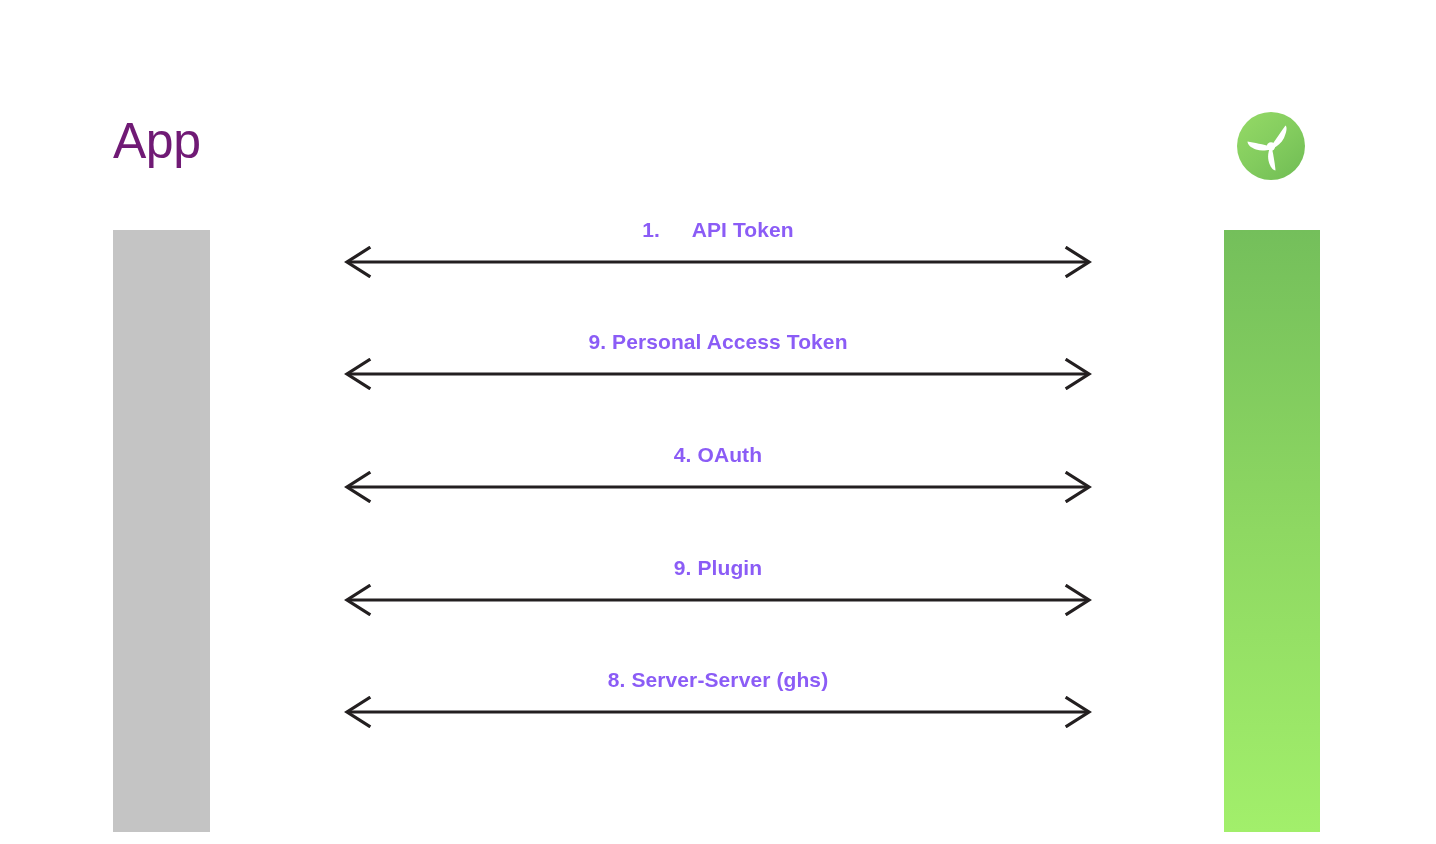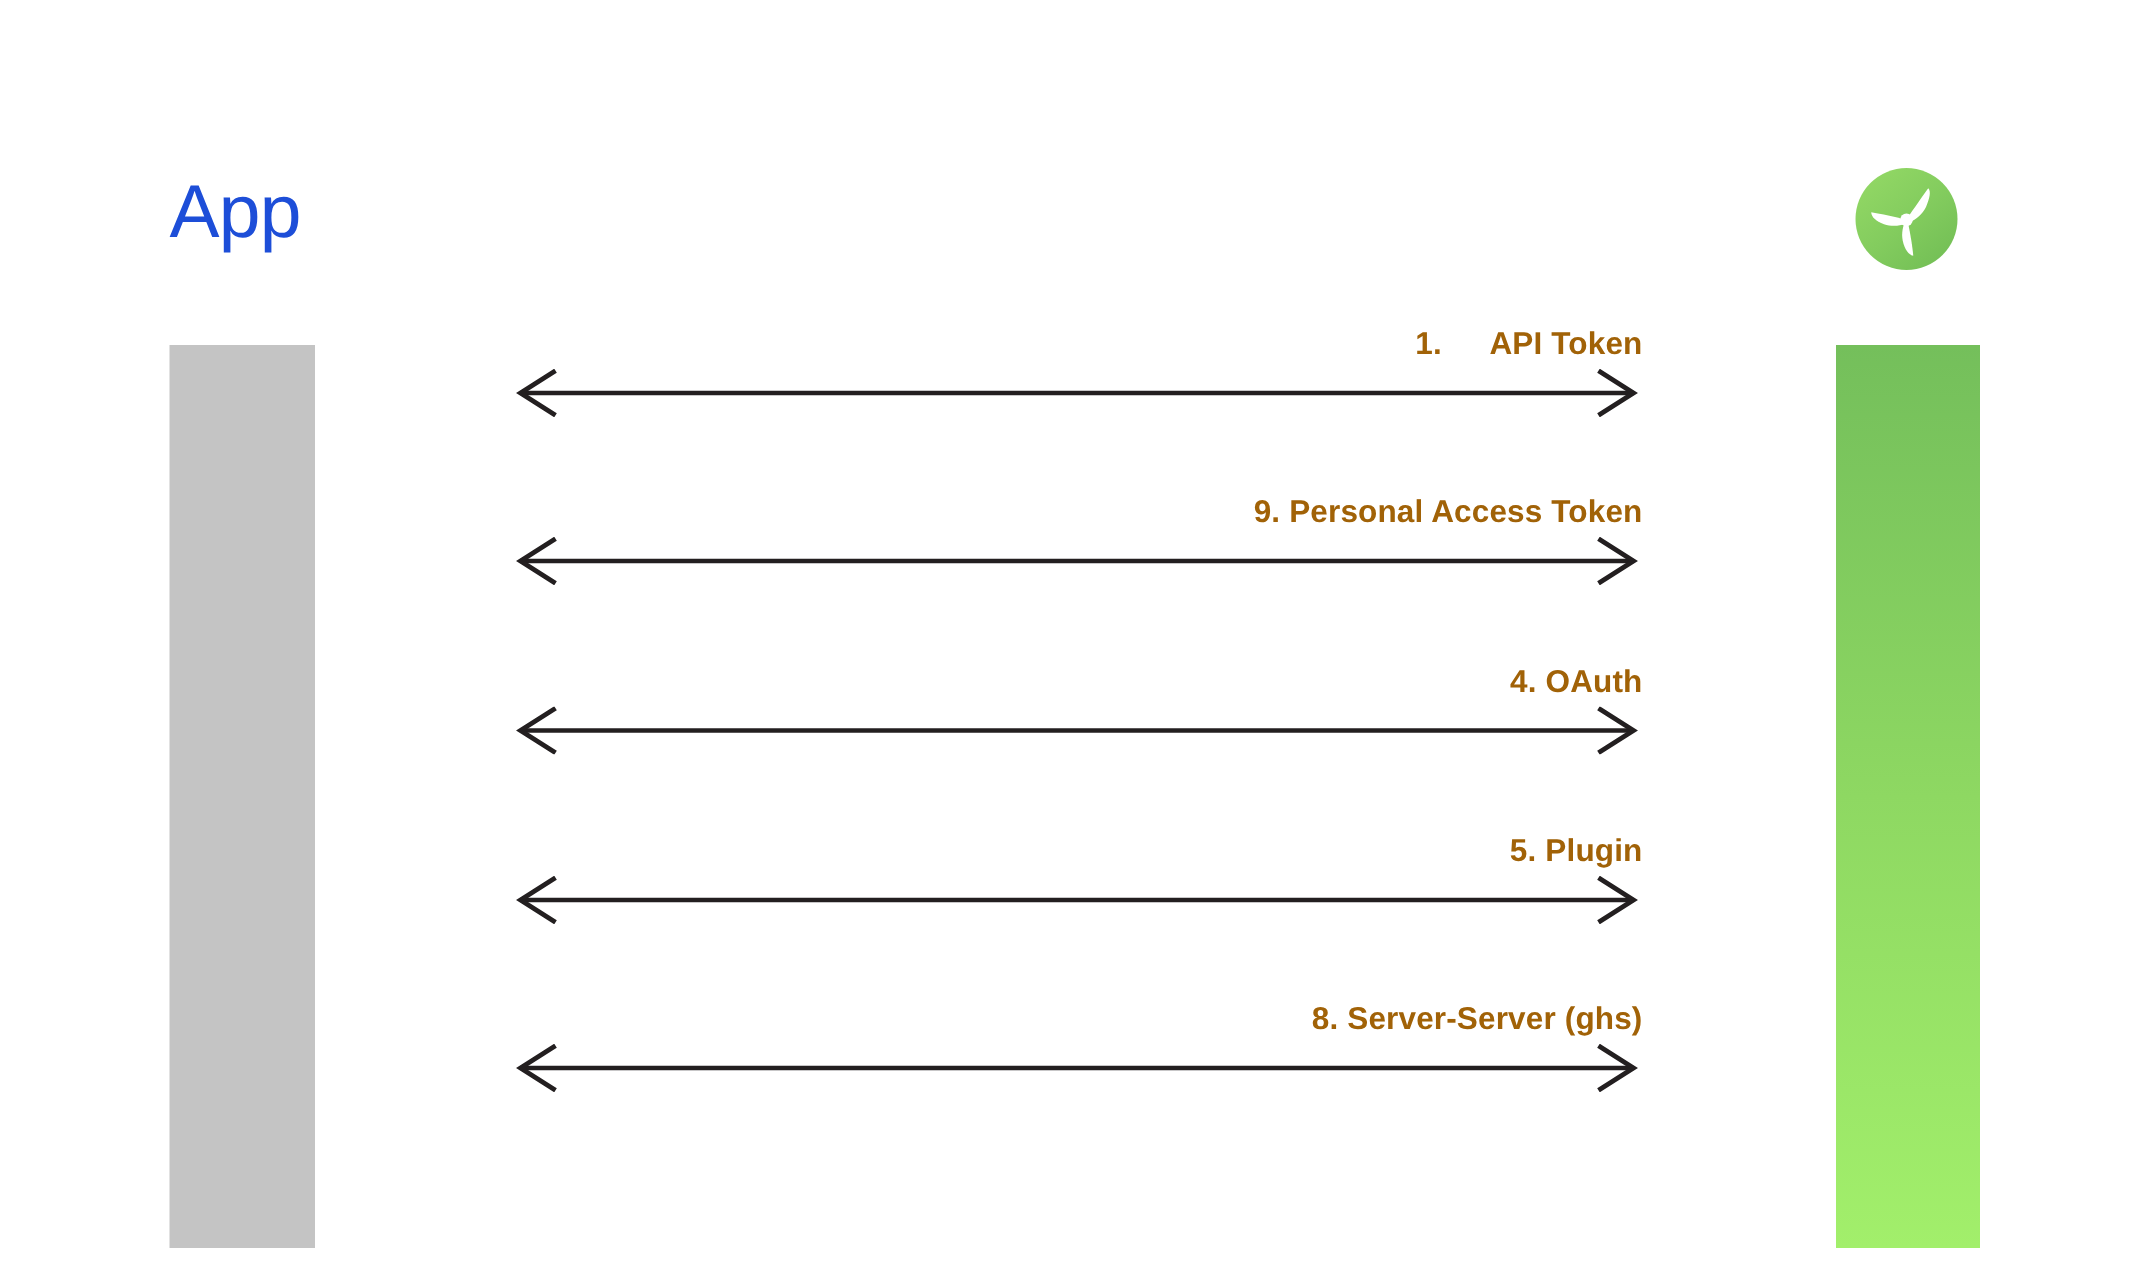--- a/index.html
+++ b/index.html
@@ -21,21 +21,21 @@
   }
 
   
   #app-title {
     position: absolute;
     left: 113px;
     top: 116px;
     font-size: 50px;
     font-weight: 300;
     line-height: 1;
-    color: #1d4ed8;
+    color: #701a75;
     letter-spacing: -0.5px;
     white-space: nowrap;
   }
   #app-lifeline {
     position: absolute;
     left: 113px;
     top: 230px;
     width: 97px;
     height: 602px;
     background: #c4c4c4;
@@ -64,24 +64,24 @@
     position: absolute;
     left: 341px;
     width: 754px;
     height: 0;
   }
   .message-label {
     position: absolute;
     left: 0;
     width: 100%;
     bottom: 20px;
-    text-align: right;
+    text-align: center;
     font-size: 21px;
     font-weight: 700;
-    color: #a16207;
+    color: #8b5cf6;
     letter-spacing: 0.1px;
     white-space: pre;
   }
   .message-arrow {
     position: absolute;
     left: 0;
     top: -16px;
     width: 754px;
     height: 32px;
   }
@@ -143,21 +143,21 @@
     <div class="message-arrow">
       <svg viewBox="0 0 754 32" xmlns="http://www.w3.org/2000/svg">
         <line x1="6" y1="16" x2="748" y2="16" stroke="#231f20" stroke-width="3"></line>
         <polyline points="28,2 6,16 28,30" fill="none" stroke="#231f20" stroke-width="3.2" stroke-linecap="square" stroke-linejoin="miter"></polyline>
         <polyline points="726,2 748,16 726,30" fill="none" stroke="#231f20" stroke-width="3.2" stroke-linecap="square" stroke-linejoin="miter"></polyline>
       </svg>
     </div>
   </div>
 
   <div class="message-row" style="top: 600px;">
-    <div class="message-label">5. Plugin</div>
+    <div class="message-label">9. Plugin</div>
     <div class="message-arrow">
       <svg viewBox="0 0 754 32" xmlns="http://www.w3.org/2000/svg">
         <line x1="6" y1="16" x2="748" y2="16" stroke="#231f20" stroke-width="3"></line>
         <polyline points="28,2 6,16 28,30" fill="none" stroke="#231f20" stroke-width="3.2" stroke-linecap="square" stroke-linejoin="miter"></polyline>
         <polyline points="726,2 748,16 726,30" fill="none" stroke="#231f20" stroke-width="3.2" stroke-linecap="square" stroke-linejoin="miter"></polyline>
       </svg>
     </div>
   </div>
 
   <div class="message-row" style="top: 712px;">

